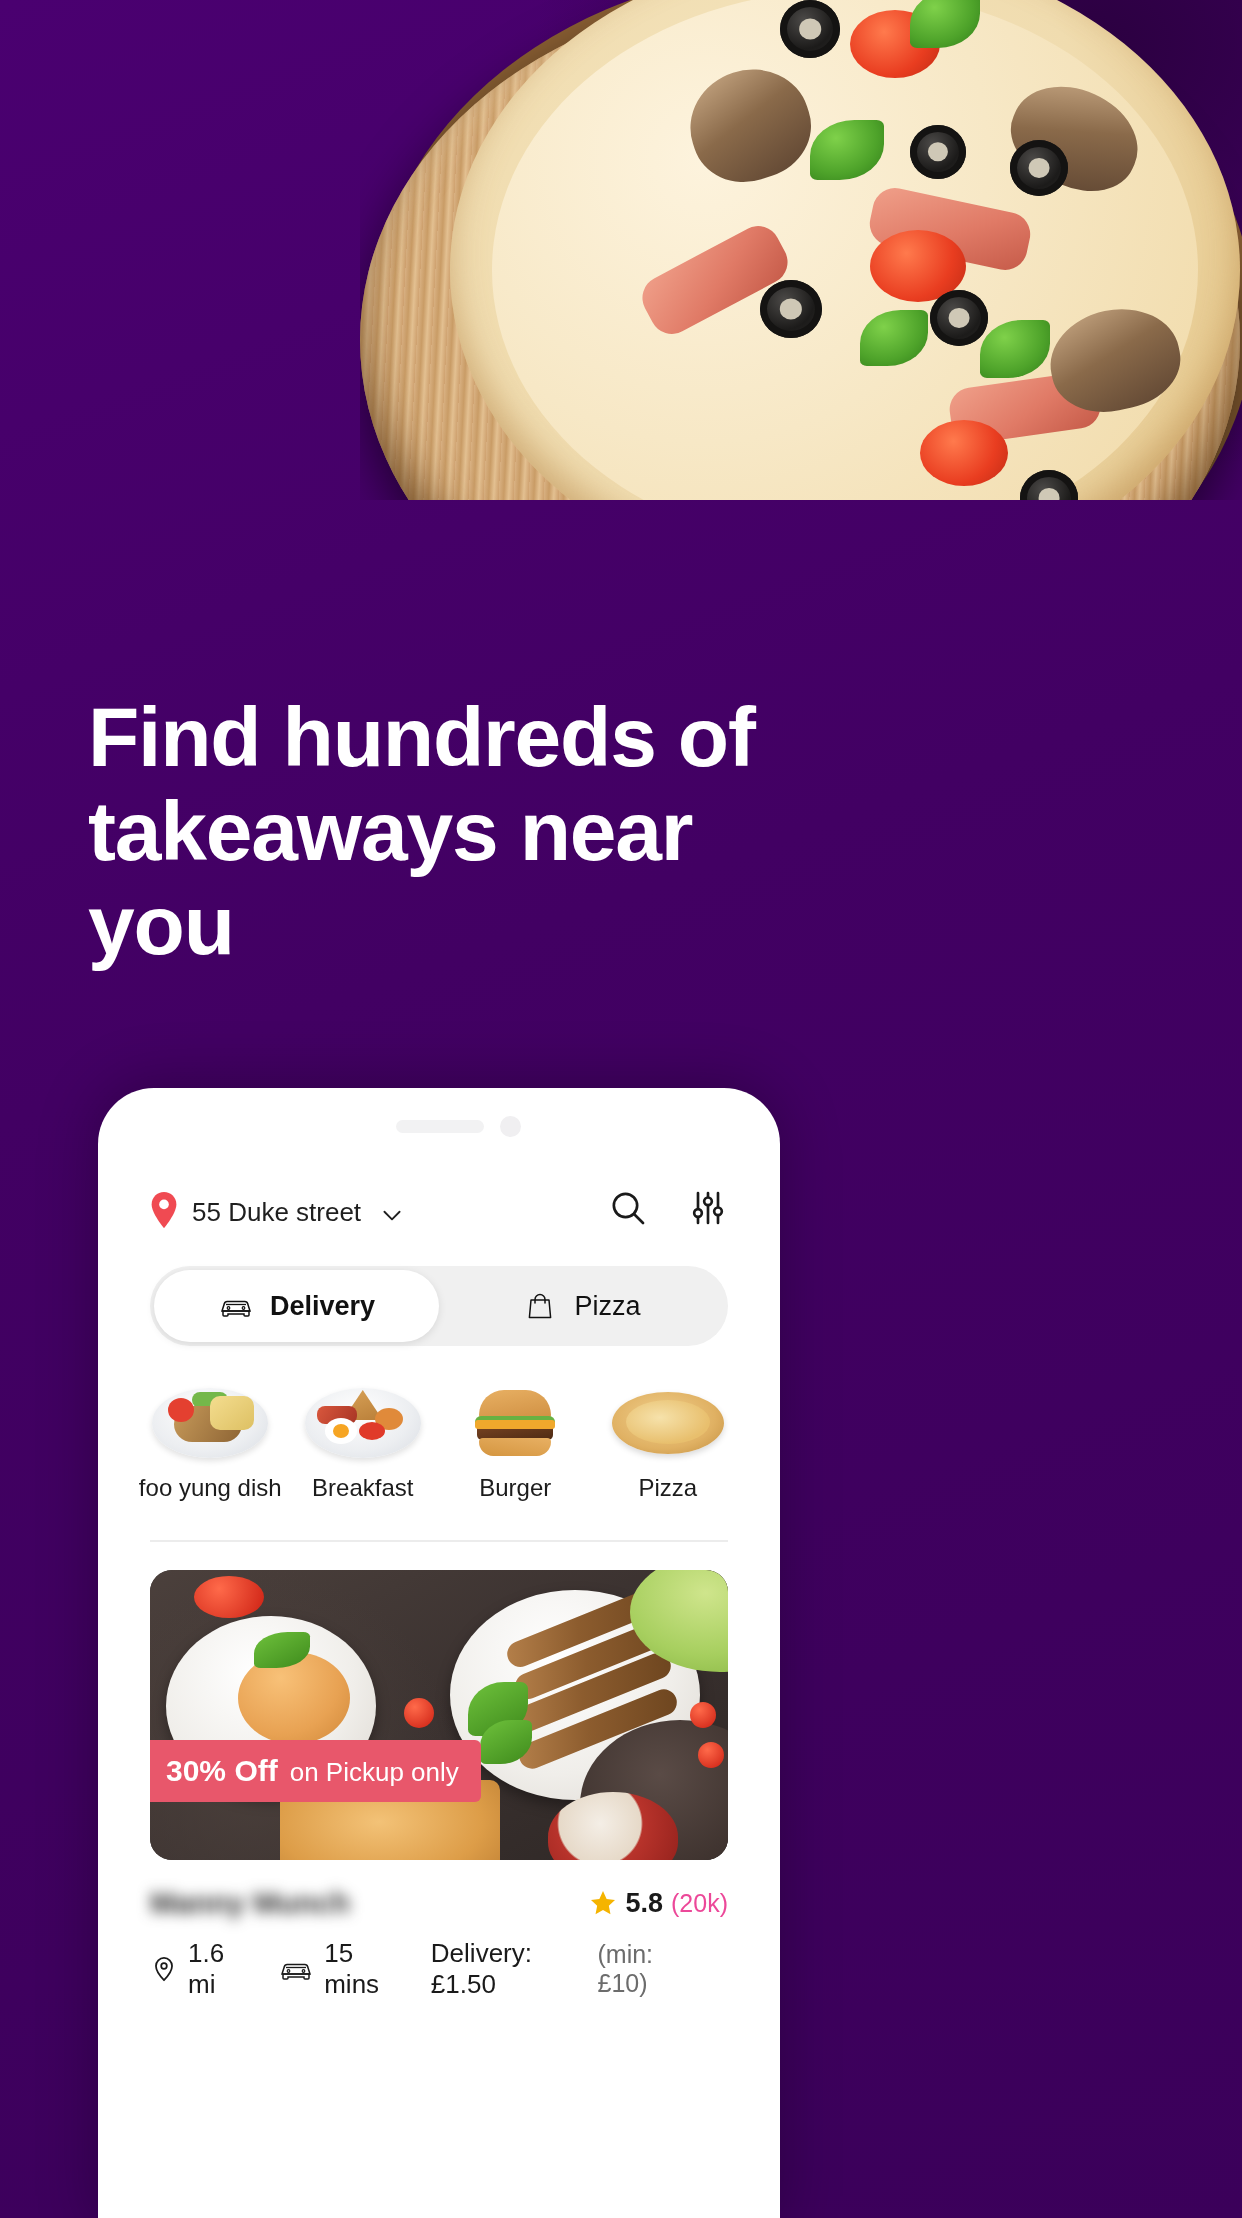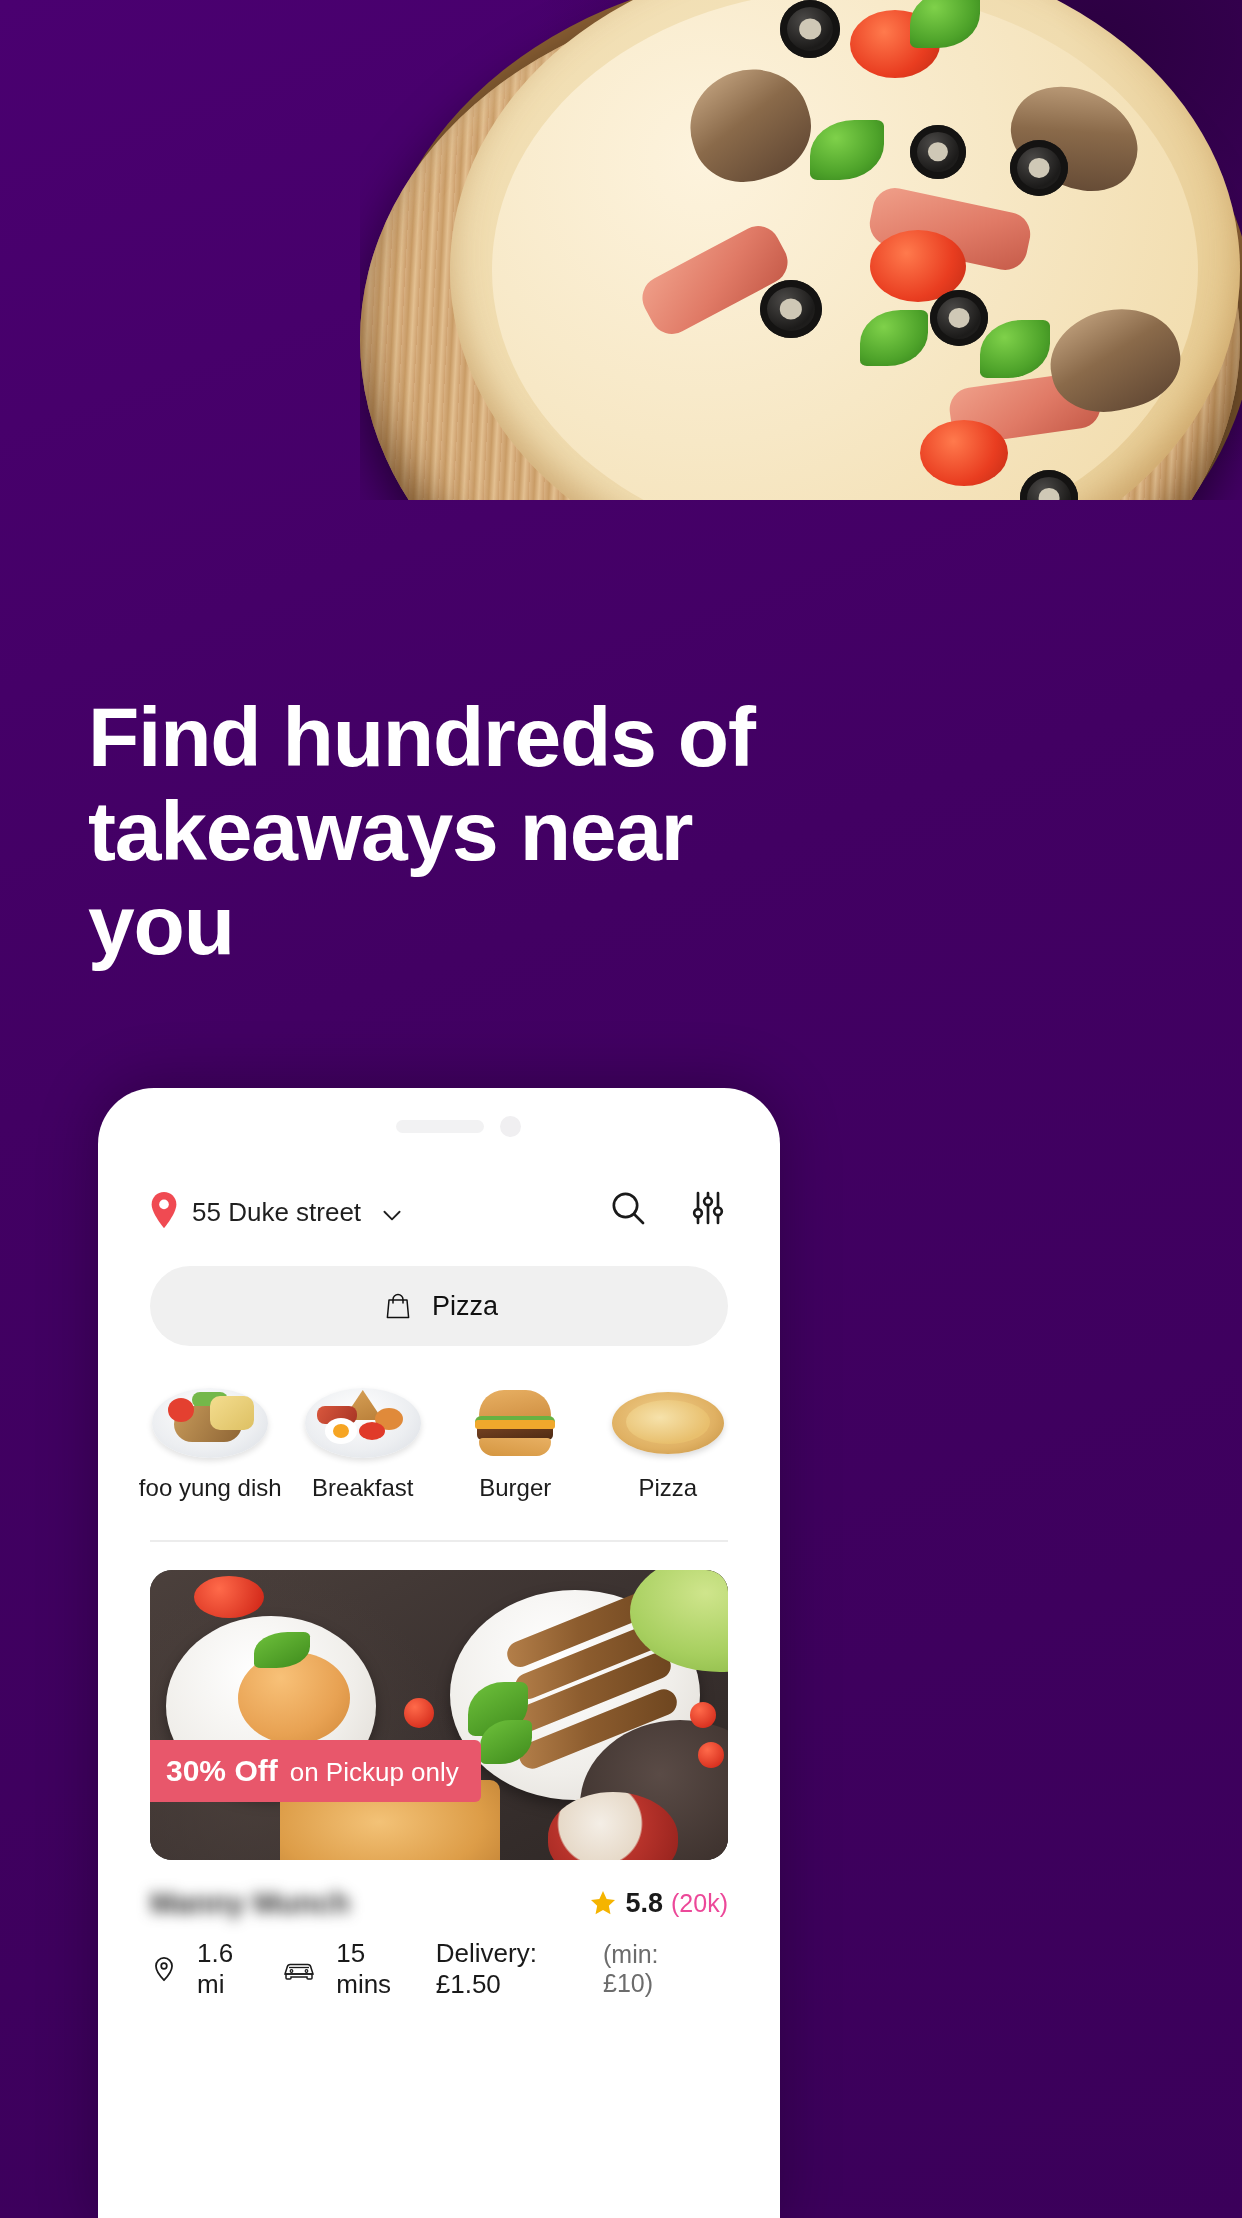--- a/index.html
+++ b/index.html
@@ -232,21 +232,21 @@
   .rating{ display:flex; align-items:center; gap:8px; }
   .star{ width:28px; height:28px; flex:none; }
   .rate-val{ font-size:27px; font-weight:700; color:#1a1a1a; }
   .rate-cnt{ font-size:25px; color:#ec4899; }
 
   .meta-row{
     display:flex; align-items:center;
     margin-top:18px;
     font-size:26px; color:#1a1a1a;
   }
-  .meta-item{ display:flex; align-items:center; gap:19px; margin-right:34px; }
+  .meta-item{ display:flex; align-items:center; gap:10px; margin-right:34px; }
   .meta-item svg{ flex:none; }
   .meta-muted{ color:#6c6c6c; margin-left:8px; font-size:25px; }
 </style>
 </head>
 <body>
 
 <div class="hero-bg"></div>
 
 <div class="pizza-wrap">
   <div class="board-rim"></div>
@@ -311,20 +311,30 @@
       <svg viewBox="0 0 24 24" width="40" height="40">
         <path d="M6 3v18M12 3v18M18 3v18" stroke="#1a1a1a" stroke-width="1.6" stroke-linecap="round"></path>
         <circle cx="6" cy="15" r="2.3" fill="#fff" stroke="#1a1a1a" stroke-width="1.6"></circle>
         <circle cx="12" cy="8" r="2.3" fill="#fff" stroke="#1a1a1a" stroke-width="1.6"></circle>
         <circle cx="18" cy="14" r="2.3" fill="#fff" stroke="#1a1a1a" stroke-width="1.6"></circle>
       </svg>
     </span>
   </div>
 
   <div class="toggle">
+    <div class="seg active">
+      <svg viewBox="0 0 36 30">
+        <path d="M5 20h26v4a1 1 0 0 1-1 1h-3a1 1 0 0 1-1-1v-1H10v1a1 1 0 0 1-1 1H6a1 1 0 0 1-1-1z" fill="none" stroke="#111" stroke-width="1.5"></path>
+        <path d="M4 20l2.3-7.2A3 3 0 0 1 9.2 10.5h17.6a3 3 0 0 1 2.9 2.3L32 20z" fill="none" stroke="#111" stroke-width="1.5"></path>
+        <path d="M8 13.5h20" stroke="#111" stroke-width="1.3"></path>
+        <circle cx="10.5" cy="17" r="1.3" fill="none" stroke="#111" stroke-width="1.2"></circle>
+        <circle cx="25.5" cy="17" r="1.3" fill="none" stroke="#111" stroke-width="1.2"></circle>
+      </svg>
+      <span>Delivery</span>
+    </div>
     <div class="seg">
       <svg viewBox="0 0 36 30">
         <path d="M9 9h18l1.6 17.5H7.4z" fill="none" stroke="#111" stroke-width="1.5" stroke-linejoin="round"></path>
         <path d="M13 12V8.5a5 5 0 0 1 10 0V12" fill="none" stroke="#111" stroke-width="1.5" stroke-linecap="round"></path>
       </svg>
       <span>Pizza</span>
     </div>
   </div>
 
   <div class="cats">

